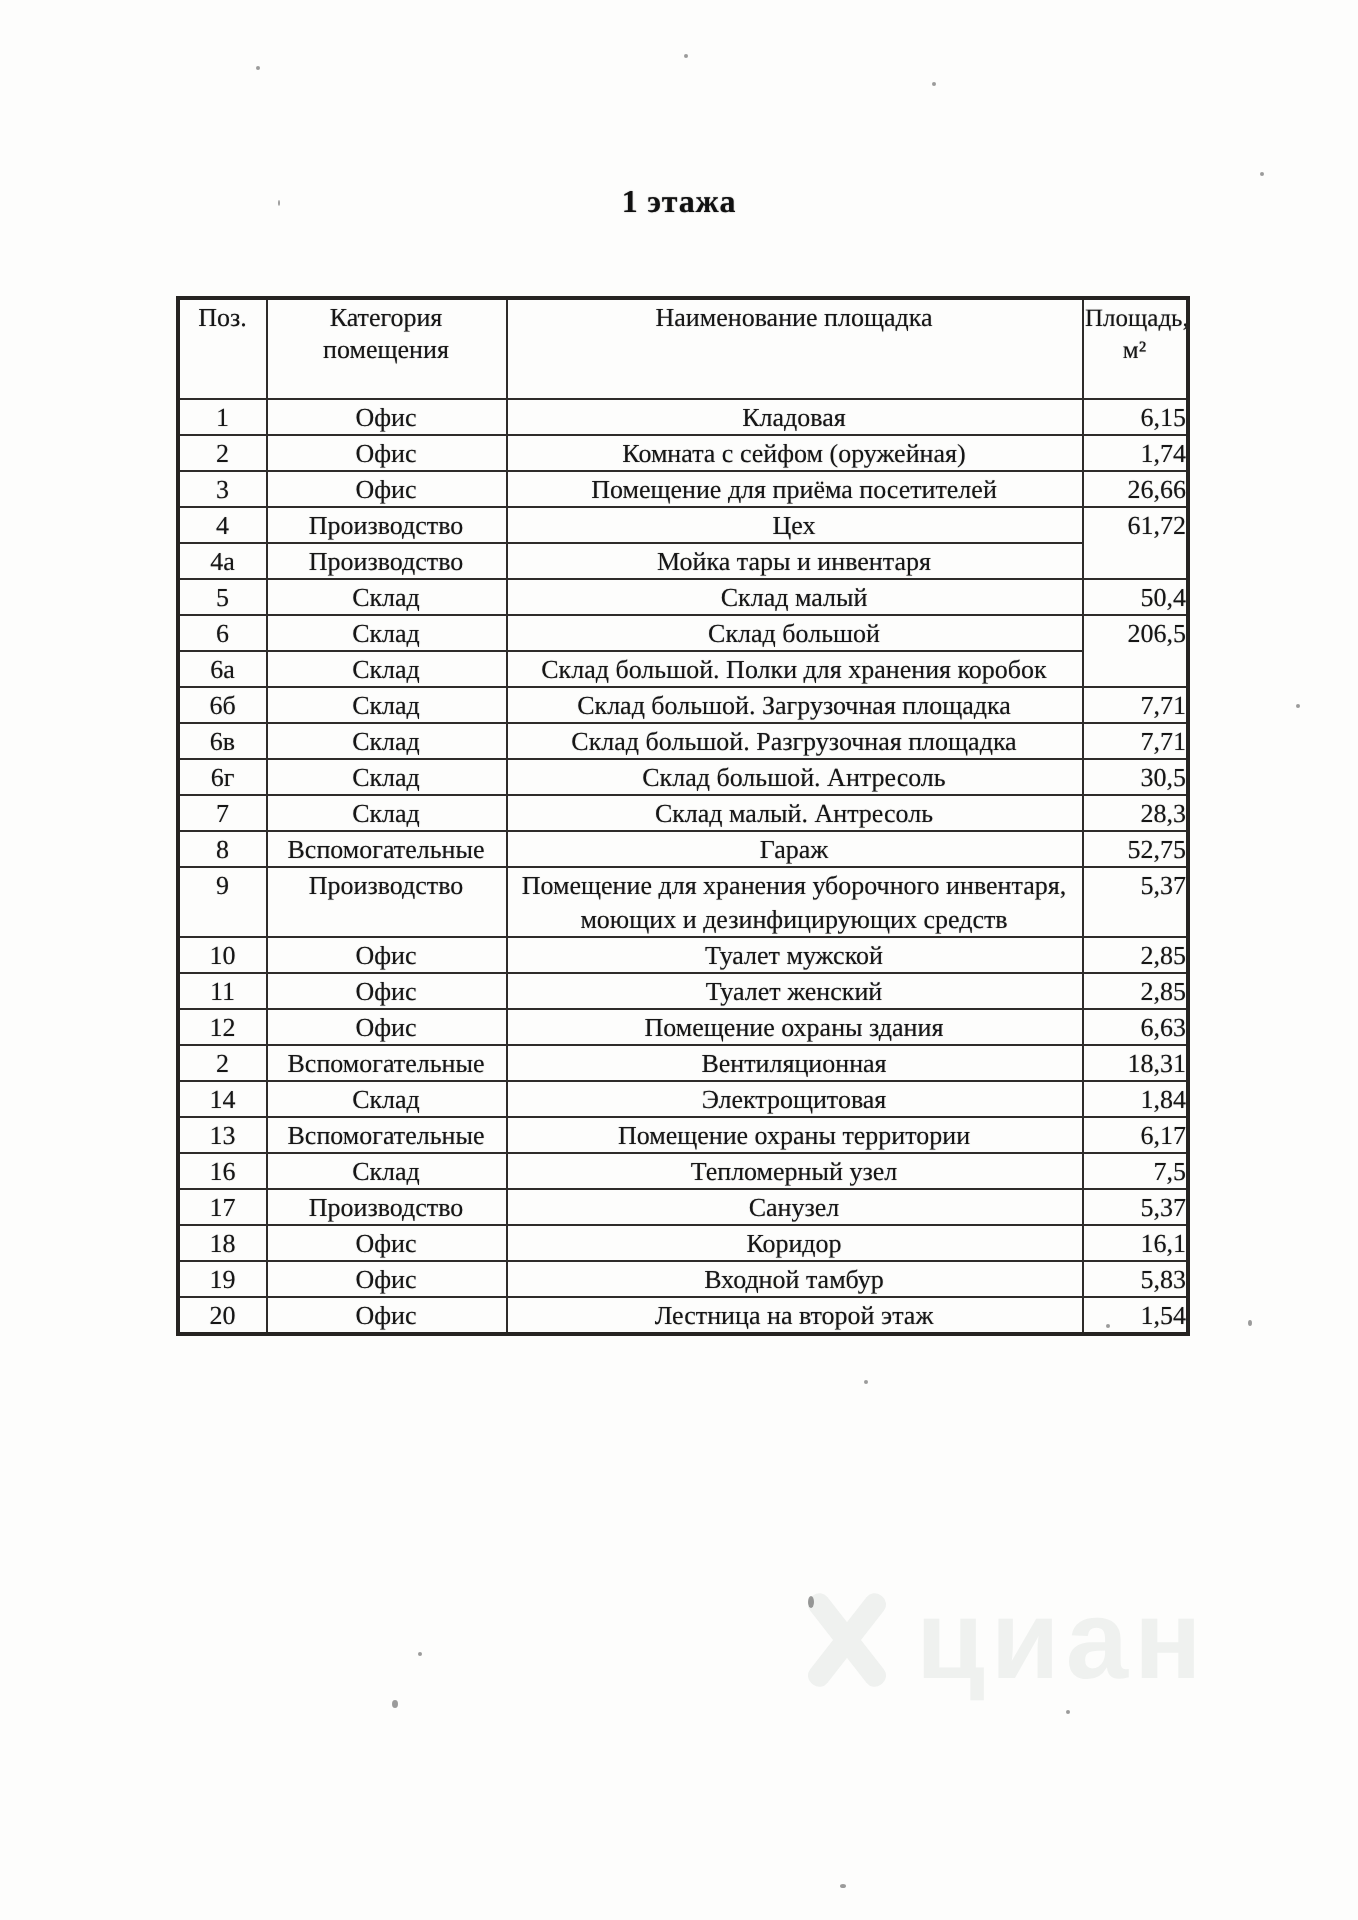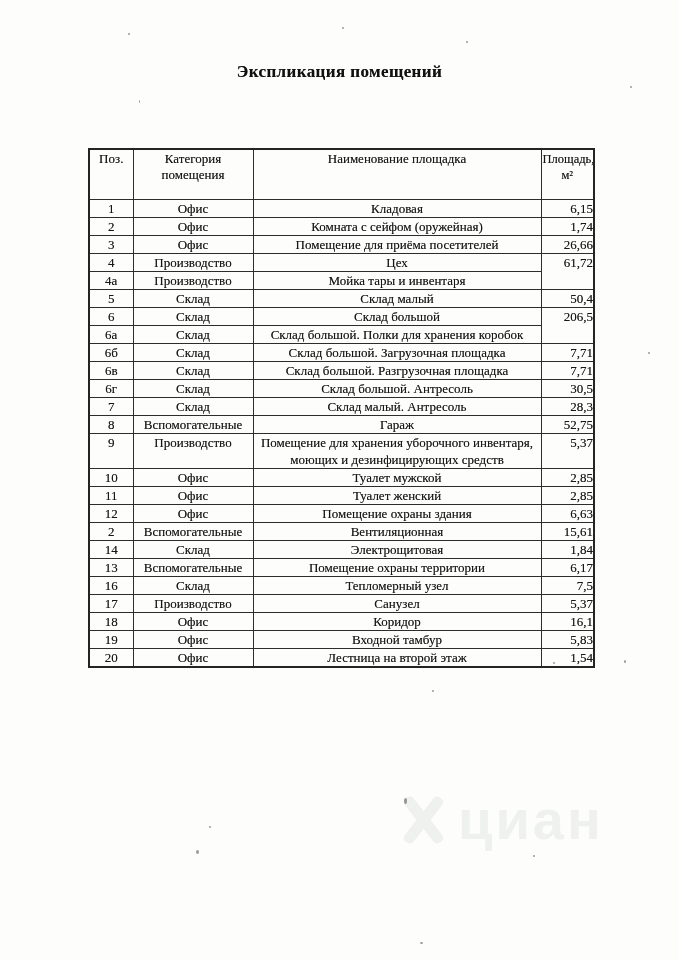--- a/index.html
+++ b/index.html
@@ -127,21 +127,21 @@
     background: #4a4a4a;
     border-radius: 50%;
     opacity: 0.55;
   }
 </style>
 </head>
 <body>
 
 <div class="page">
 
-  <div class="doc-title">Экспликация помещений</div>
+  <div class="doc-subtitle">1 этажа</div>
 
   <table class="premises">
     <colgroup>
       <col class="c1">
         <col class="c2">
         <col class="c3">
         <col class="c4">
     </colgroup>
     <thead>
       <tr>
@@ -249,21 +249,21 @@
         <tr>
           <td class="c-pos">12</td>
           <td class="c-cat">Офис</td>
           <td class="c-name">Помещение охраны здания</td>
           <td class="c-area">6,63</td>
         </tr>
         <tr>
           <td class="c-pos">2</td>
           <td class="c-cat">Вспомогательные</td>
           <td class="c-name">Вентиляционная</td>
-          <td class="c-area">15,61</td>
+          <td class="c-area">18,31</td>
         </tr>
         <tr>
           <td class="c-pos">14</td>
           <td class="c-cat">Склад</td>
           <td class="c-name">Электрощитовая</td>
           <td class="c-area">1,84</td>
         </tr>
         <tr>
           <td class="c-pos">13</td>
           <td class="c-cat">Вспомогательные</td>

